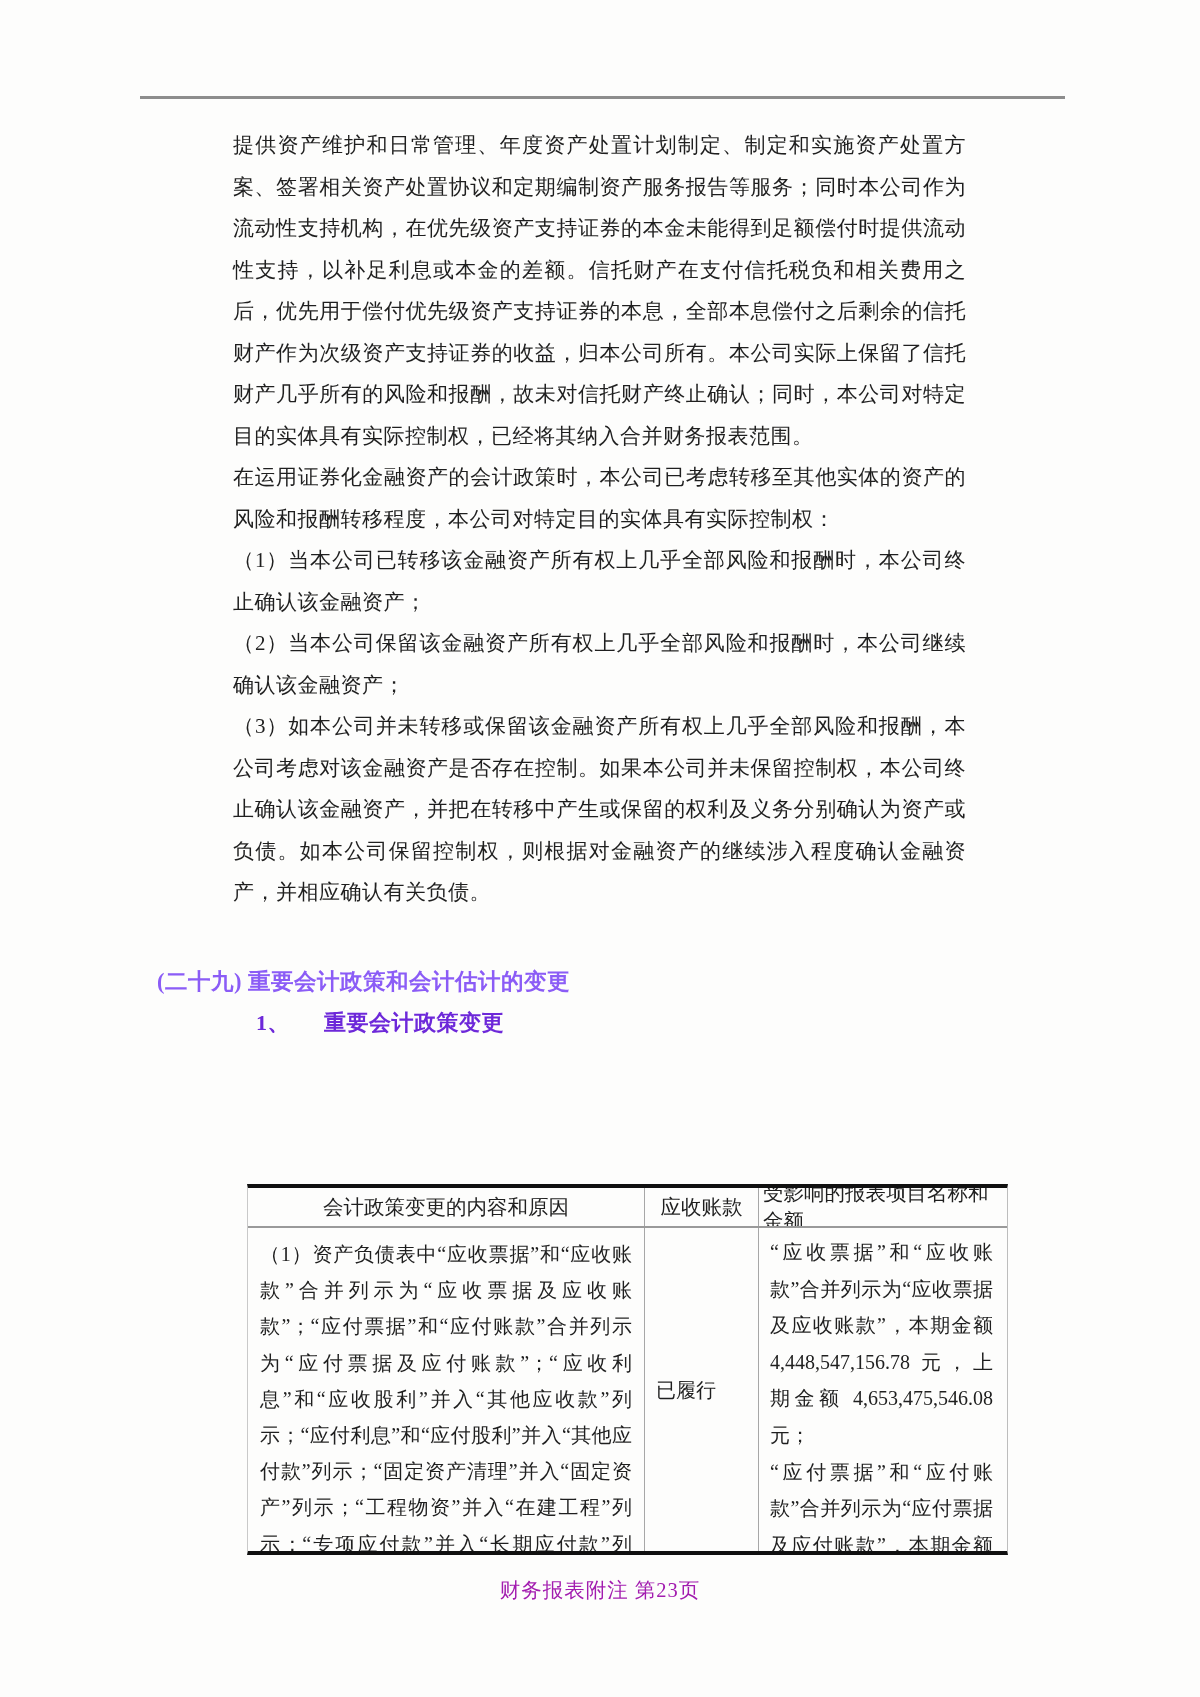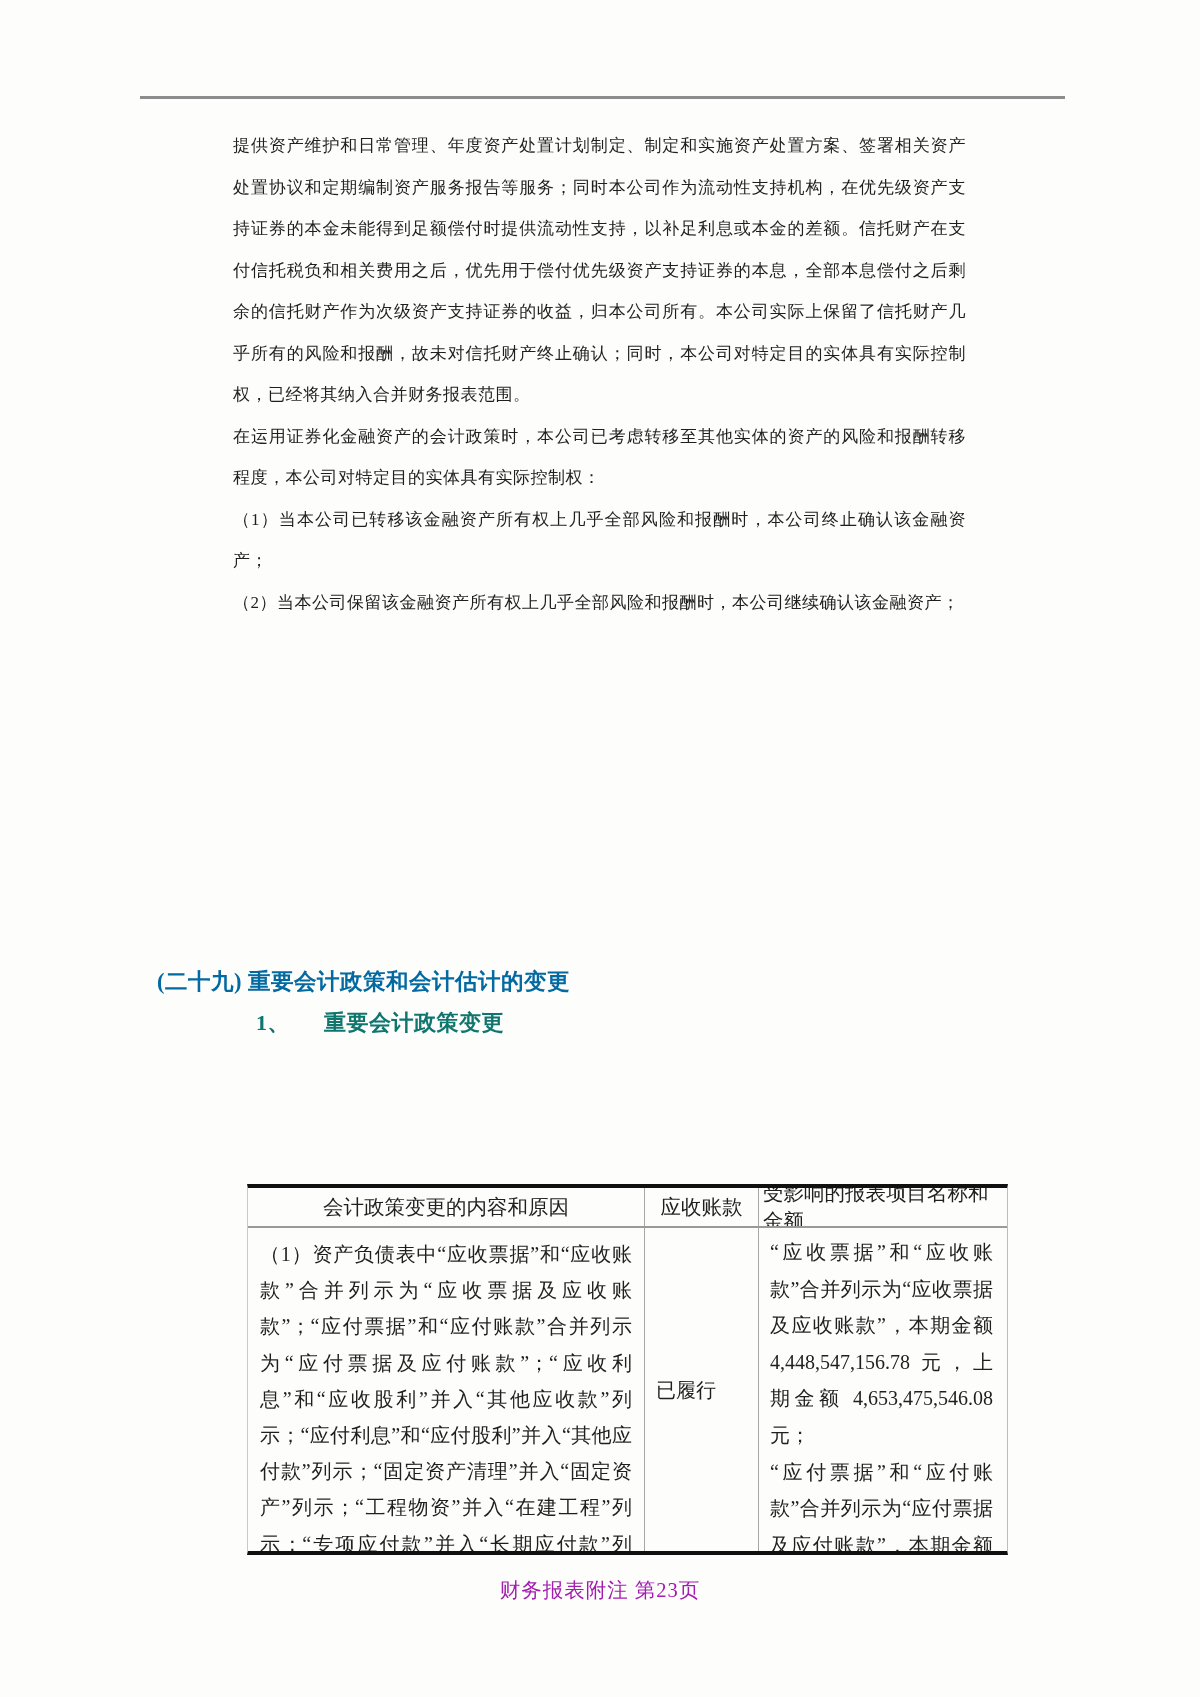--- a/index.html
+++ b/index.html
@@ -22,43 +22,43 @@
     left: 140px;
     width: 925px;
     height: 3px;
     background: #8d8d8d;
   }
   .main-text {
     position: absolute;
     left: 233px;
     top: 125px;
     width: 733px;
-    font-size: 17px;
+    font-size: 21px;
     line-height: 41.5px;
     text-align: justify;
     text-justify: inter-character;
     letter-spacing: 0.5px;
   }
   .main-text p { margin: 0; }
   .section-heading {
     position: absolute;
     left: 157px;
     top: 966px;
     font-size: 22.5px;
     font-weight: bold;
-    color: #0369a1;
+    color: #8b5cf6;
     letter-spacing: 0.5px;
   }
   .sub-heading {
     position: absolute;
     left: 256px;
     top: 1008px;
     font-size: 22px;
     font-weight: bold;
-    color: #0f766e;
+    color: #6d28d9;
     letter-spacing: 0.5px;
   }
   .sub-heading .sub-title { margin-left: 34px; }
   .intro-para {
     position: absolute;
     left: 295px;
     top: 1032px;
     width: 672px;
     font-size: 21px;
     line-height: 40.5px;
@@ -129,20 +129,21 @@
 
 <div class="page">
 
   <div class="header-rule"></div>
 
   <div class="main-text">
     <p>提供资产维护和日常管理、年度资产处置计划制定、制定和实施资产处置方案、签署相关资产处置协议和定期编制资产服务报告等服务；同时本公司作为流动性支持机构，在优先级资产支持证券的本金未能得到足额偿付时提供流动性支持，以补足利息或本金的差额。信托财产在支付信托税负和相关费用之后，优先用于偿付优先级资产支持证券的本息，全部本息偿付之后剩余的信托财产作为次级资产支持证券的收益，归本公司所有。本公司实际上保留了信托财产几乎所有的风险和报酬，故未对信托财产终止确认；同时，本公司对特定目的实体具有实际控制权，已经将其纳入合并财务报表范围。</p>
     <p>在运用证券化金融资产的会计政策时，本公司已考虑转移至其他实体的资产的风险和报酬转移程度，本公司对特定目的实体具有实际控制权：</p>
     <p>（1）当本公司已转移该金融资产所有权上几乎全部风险和报酬时，本公司终止确认该金融资产；</p>
     <p>（2）当本公司保留该金融资产所有权上几乎全部风险和报酬时，本公司继续确认该金融资产；</p>
+    <p>（3）如本公司并未转移或保留该金融资产所有权上几乎全部风险和报酬，本公司考虑对该金融资产是否存在控制。如果本公司并未保留控制权，本公司终止确认该金融资产，并把在转移中产生或保留的权利及义务分别确认为资产或负债。如本公司保留控制权，则根据对金融资产的继续涉入程度确认金融资产，并相应确认有关负债。</p>
   </div>
 
   <div class="section-heading">(二十九) 重要会计政策和会计估计的变更</div>
 
   <div class="sub-heading">
     <span class="sub-number">1、</span><span class="sub-title">重要会计政策变更</span>
   </div>
 
 
   <div class="policy-table">

